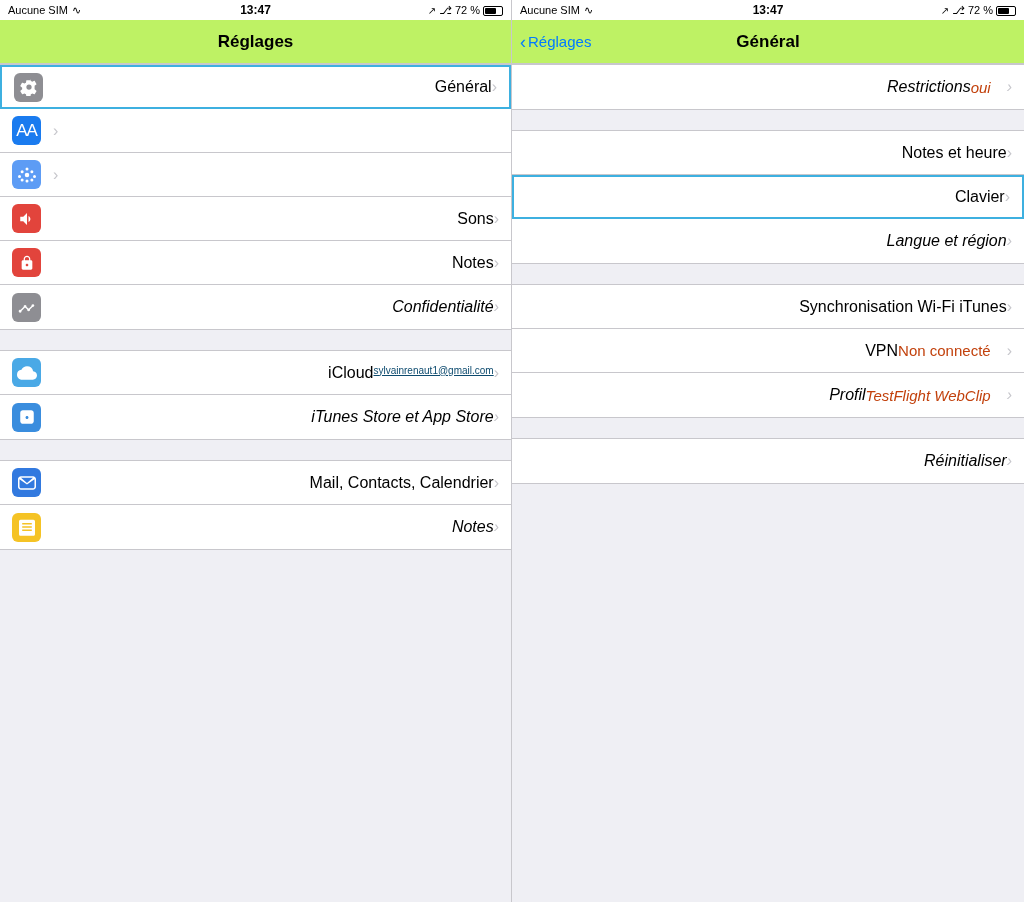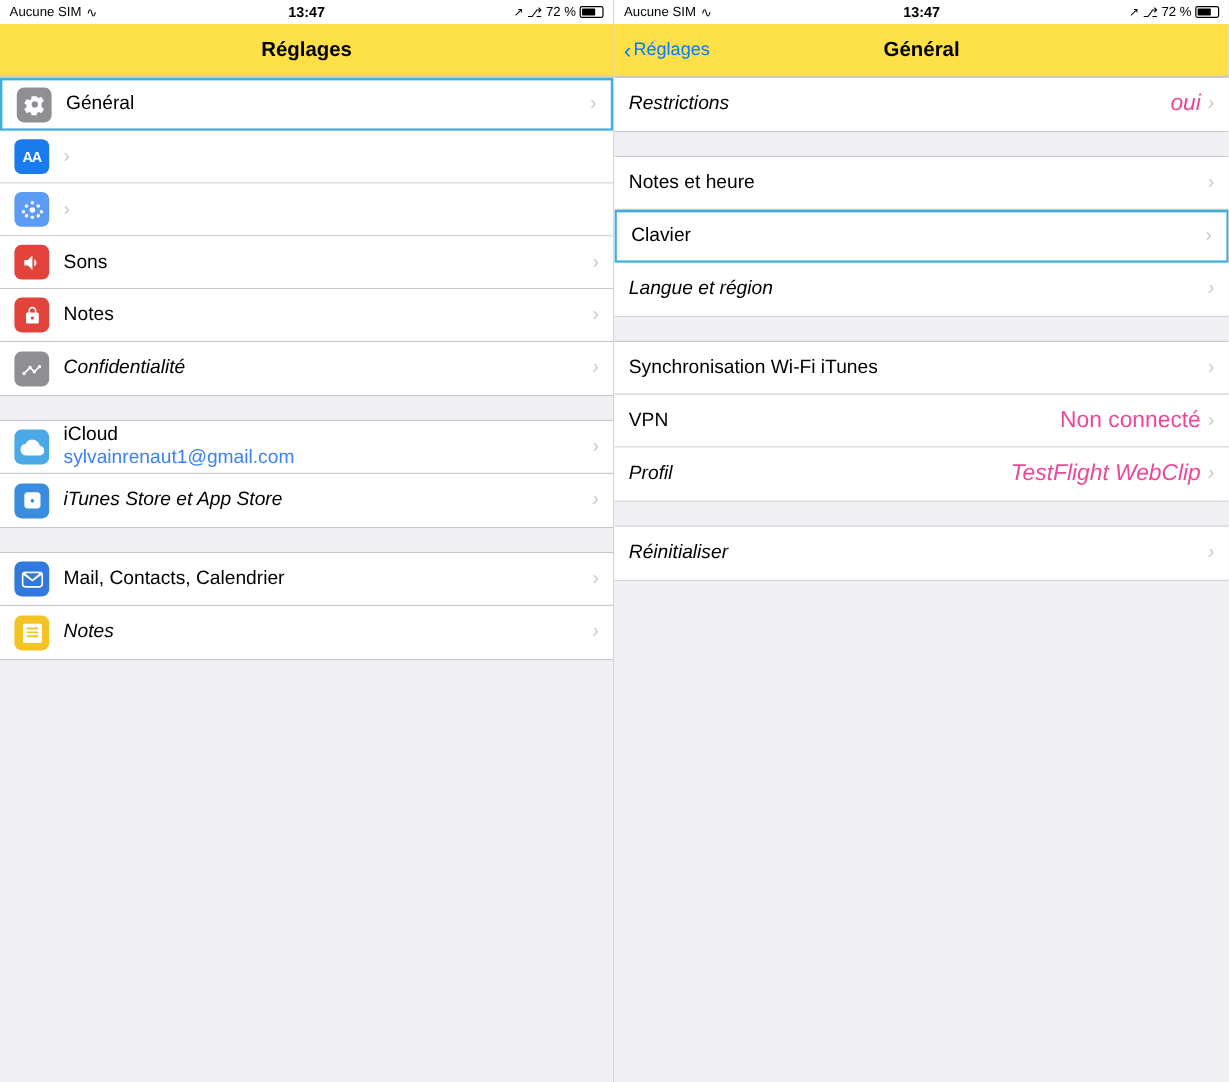--- a/index.html
+++ b/index.html
@@ -28,26 +28,27 @@
     .status-right { display: flex; align-items: center; gap: 3px; }
 
     
     .panel {
       width: 512px;
       height: 902px;
       display: flex;
       flex-direction: column;
       background: #efeff4;
       border-right: 1px solid #c8c7cc;
+      text-align: right;
     }
 
     
     .nav-bar {
       height: 44px;
-      background: #fde047;
+      background: #bef264;
       border-bottom: 1px solid #c8c7cc;
       display: flex;
       align-items: center;
       justify-content: center;
       position: relative;
     }
     .nav-bar-title {
       font-size: 17px;
       font-weight: 600;
       color: #000;
@@ -129,35 +130,36 @@
     .row-icon.blue-app { background: #3a8dde; }
     .row-icon.blue-mail { background: #3279df; }
     .row-icon.yellow-notes { background: #f5c325; }
 
     .row-label {
       flex: 1;
       font-size: 16px;
       color: #000;
     }
     .row-sublabel {
-      font-size: 16px;
-      color: #3b82f6;
+      font-size: 10px;
+      color: #0c4a6e;
       margin-top: 1px;
+      text-decoration: underline;
     }
     .row-label-container {
       flex: 1;
       display: flex;
-      flex-direction: column;
+      flex-direction: row;
       justify-content: center;
     }
 
     .row-value {
-      font-size: 19px;
-      color: #ec4899;
-      margin-right: 6px;
+      font-size: 15px;
+      color: #c2410c;
+      margin-right: 16px;
     }
 
     .chevron {
       color: #c7c7cc;
       font-size: 16px;
       font-weight: 300;
     }
 
     
     .left-status {
@@ -226,21 +228,21 @@
         <div class="row-icon gray">
           <svg width="18" height="18" viewBox="0 0 24 24" fill="white">
             <path d="M12 15.5A3.5 3.5 0 018.5 12 3.5 3.5 0 0112 8.5a3.5 3.5 0 013.5 3.5 3.5 3.5 0 01-3.5 3.5m7.43-2.92c.04-.36.07-.73.07-1.08s-.03-.73-.07-1.08l2.34-1.84c.21-.17.27-.46.13-.7l-2.22-3.84c-.13-.24-.43-.32-.67-.22l-2.76 1.11c-.58-.44-1.2-.8-1.88-1.07l-.42-2.94C13.96 3.1 13.69 3 13.4 3h-4.4c-.29 0-.56.1-.6.36l-.42 2.94c-.68.27-1.3.63-1.88 1.07L3.34 6.26c-.24-.1-.54-.02-.67.22L.45 10.32c-.13.24-.07.53.14.7l2.34 1.84c-.04.35-.07.73-.07 1.08s.03.73.07 1.08L.59 16.86c-.21.17-.27.46-.13.7l2.22 3.84c.13.24.43.32.67.22l2.76-1.11c.58.44 1.2.8 1.88 1.07l.42 2.94c.04.26.31.36.6.36h4.4c.29 0 .56-.1.6-.36l.42-2.94c.68-.27 1.3-.63 1.88-1.07l2.76 1.11c.24.1.54.02.67-.22l2.22-3.84c.13-.24.07-.53-.14-.7l-2.34-1.84z"></path>
           </svg>
         </div>
         <span class="row-label">Général</span>
         <span class="chevron">›</span>
       </div>
 
       <div class="settings-row">
-        <div class="row-icon blue-bright" style="font-size:12px;font-weight:700;letter-spacing:-1px;">AA</div>
+        <div class="row-icon blue-bright" style="font-size:17px;font-weight:400;letter-spacing:-1px;">AA</div>
         <span class="chevron">›</span>
       </div>
 
       <div class="settings-row">
         <div class="row-icon blue-flower">
           <svg width="18" height="18" viewBox="0 0 24 24" fill="white">
             <circle cx="12" cy="12" r="3"></circle>
             <path d="M12 2a2 2 0 00-2 2 2 2 0 002 2 2 2 0 002-2 2 2 0 00-2-2zM5.5 5.5a2 2 0 00-2 2 2 2 0 002 2 2 2 0 002-2 2 2 0 00-2-2zm13 0a2 2 0 00-2 2 2 2 0 002 2 2 2 0 002-2 2 2 0 00-2-2zM2 12a2 2 0 00-2 2 2 2 0 002 2 2 2 0 002-2 2 2 0 00-2-2zm20 0a2 2 0 00-2 2 2 2 0 002 2 2 2 0 002-2 2 2 0 00-2-2zM5.5 16.5a2 2 0 00-2 2 2 2 0 002 2 2 2 0 002-2 2 2 0 00-2-2zm13 0a2 2 0 00-2 2 2 2 0 002 2 2 2 0 002-2 2 2 0 00-2-2zM12 18a2 2 0 00-2 2 2 2 0 002 2 2 2 0 002-2 2 2 0 00-2-2z"></path>
           </svg>
         </div>

